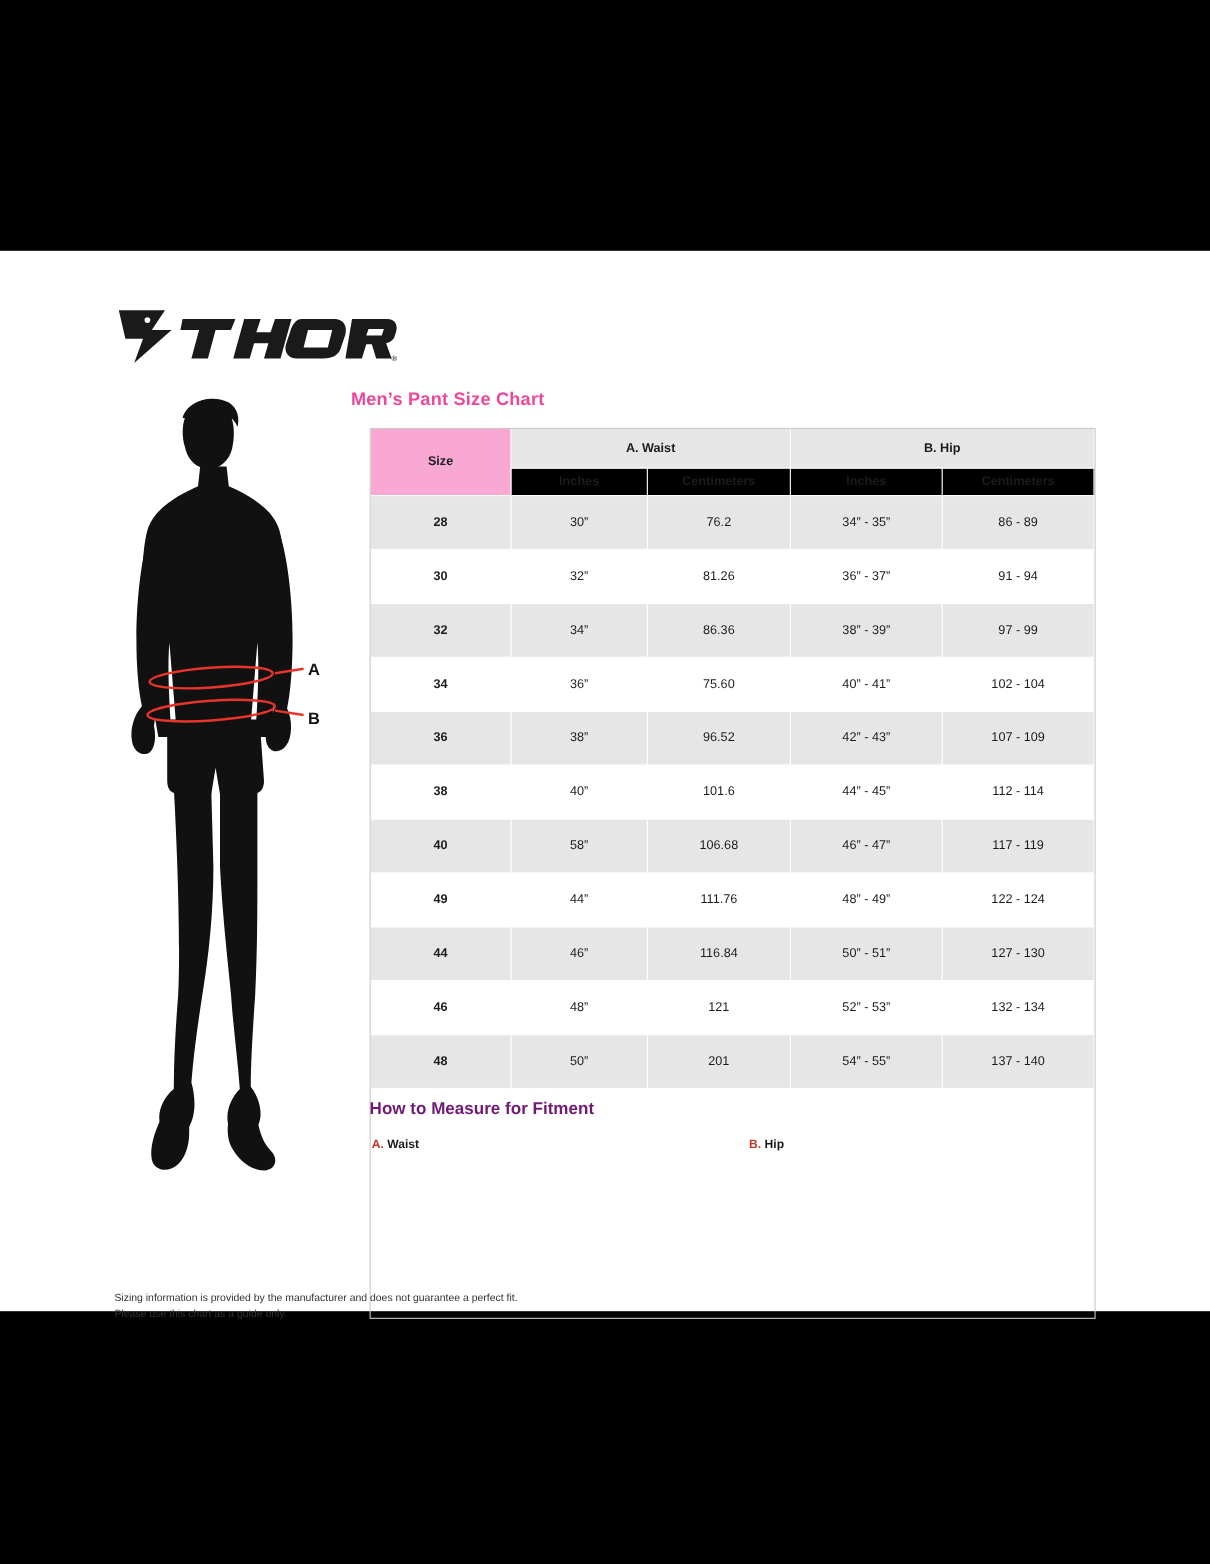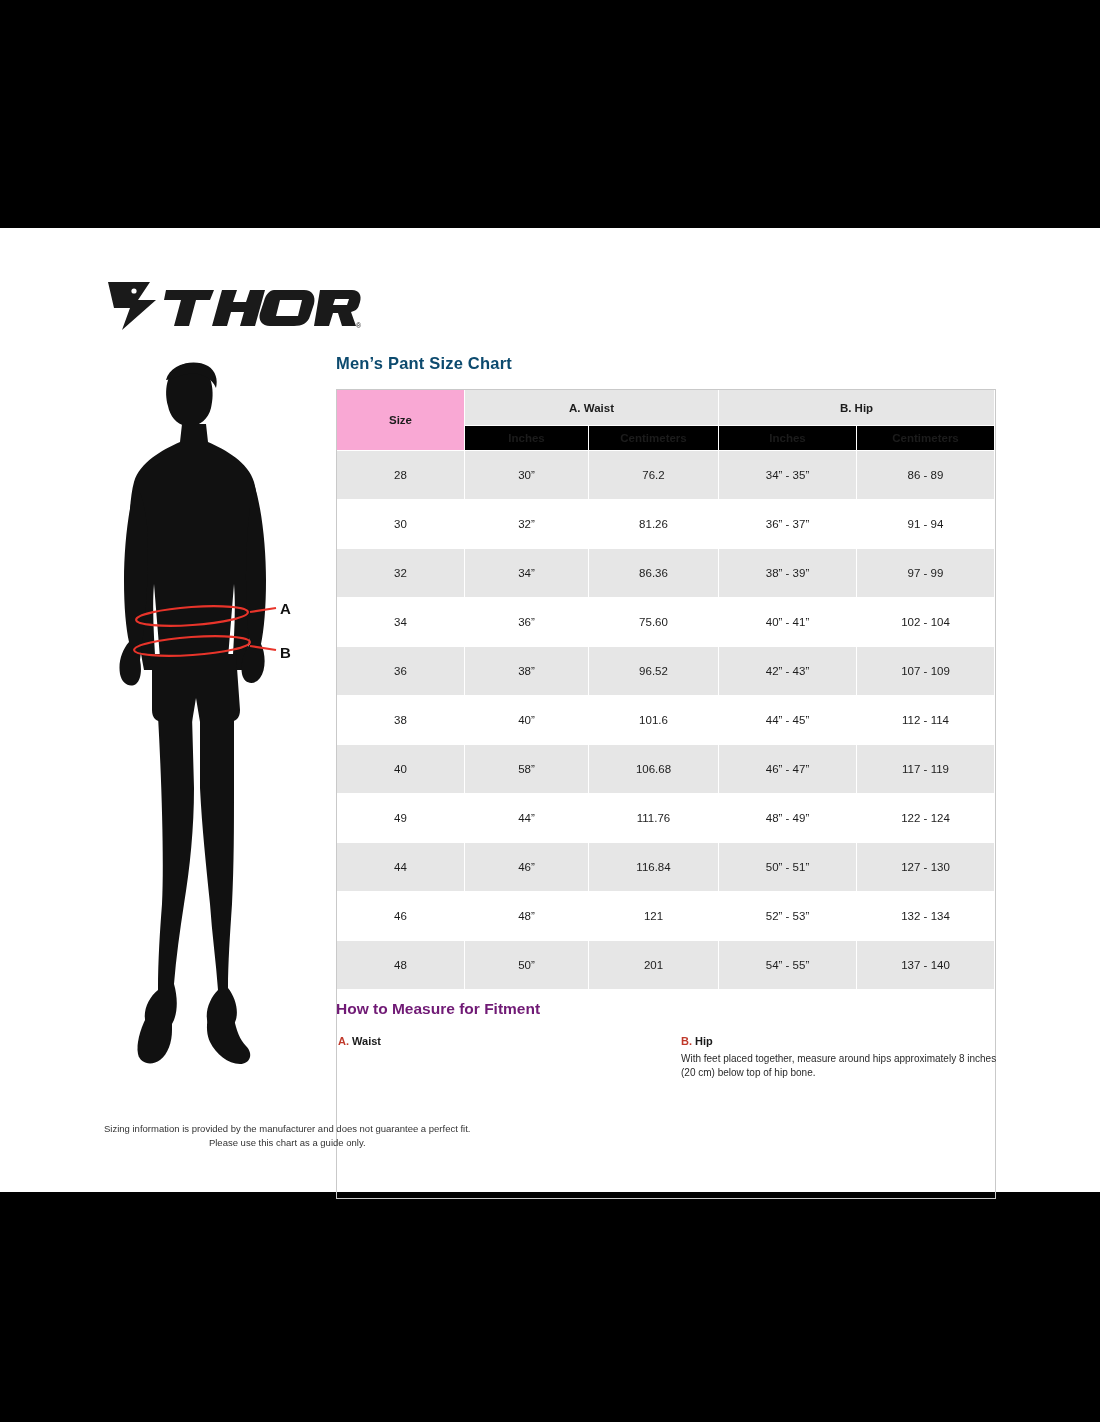--- a/index.html
+++ b/index.html
@@ -36,25 +36,25 @@
     position: absolute;
     left: 108px;
     top: 130px;
     width: 200px;
     height: 800px;
   }
 
   
   .chart-title {
     position: absolute;
-    left: 336px;
+    left: 319px;
     top: 126px;
     font-size: 16.5px;
     font-weight: bold;
-    color: #0c4a6e;
+    color: #ec4899;
     letter-spacing: 0.2px;
   }
 
   
   table.size-table {
     position: absolute;
     left: 336px;
     top: 161px;
     width: 658px;
     border-collapse: collapse;
@@ -89,21 +89,21 @@
     height: 22px;
     vertical-align: middle;
     border: 1px solid #ffffff;
   }
   tbody tr td {
     height: 46px;
     vertical-align: middle;
   }
   tr.row-alt td { background: #e6e6e6; }
   tr.row-plain td { background: #ffffff; }
-  td.size-cell { font-weight: normal; font-size: 12.5px; margin-left: 12px; }
+  td.size-cell { font-weight: bold; font-size: 12.5px; margin-left: 12px; }
 
   
   .table-frame {
     position: absolute;
     left: 336px;
     top: 161px;
     width: 658px;
     height: 808px;
     border: 1px solid #c9c9c9;
     pointer-events: none;
@@ -130,25 +130,24 @@
     color: #1a1a1a;
     margin-bottom: 2px;
   }
   .measure-col .m-head .letter { color: #c0392b; }
   #measure-waist { left: 338px; top: 806px; width: 320px; }
   #measure-hip   { left: 681px; top: 806px; width: 320px; }
 
   .disclaimer {
     position: absolute;
     left: 104px;
-    top: 894px;
+    top: 946px;
     font-size: 9.5px;
     color: #333333;
     line-height: 1.5;
-    text-align: center;
   }
 </style>
 </head>
 <body>
 
 <div class="page">
 
   <div class="logo-wrap">
     <svg class="logo-svg" width="260" height="60" viewBox="0 0 260 60">
 
@@ -327,21 +326,20 @@
       <span class="letter">A.</span>
       <span>Waist</span>
     </div>
   </div>
 
   <div class="measure-col" id="measure-hip">
     <div class="m-head">
       <span class="letter">B.</span>
       <span>Hip</span>
     </div>
-    <div>With feet placed together, measure around hips approximately 8 inches (20 cm) below top of hip bone.</div>
   </div>
 
   <div class="disclaimer">
     <div>Sizing information is provided by the manufacturer and does not guarantee a perfect fit.</div>
     <div>Please use this chart as a guide only.</div>
   </div>
 
 </div>
 
 </body></html>

